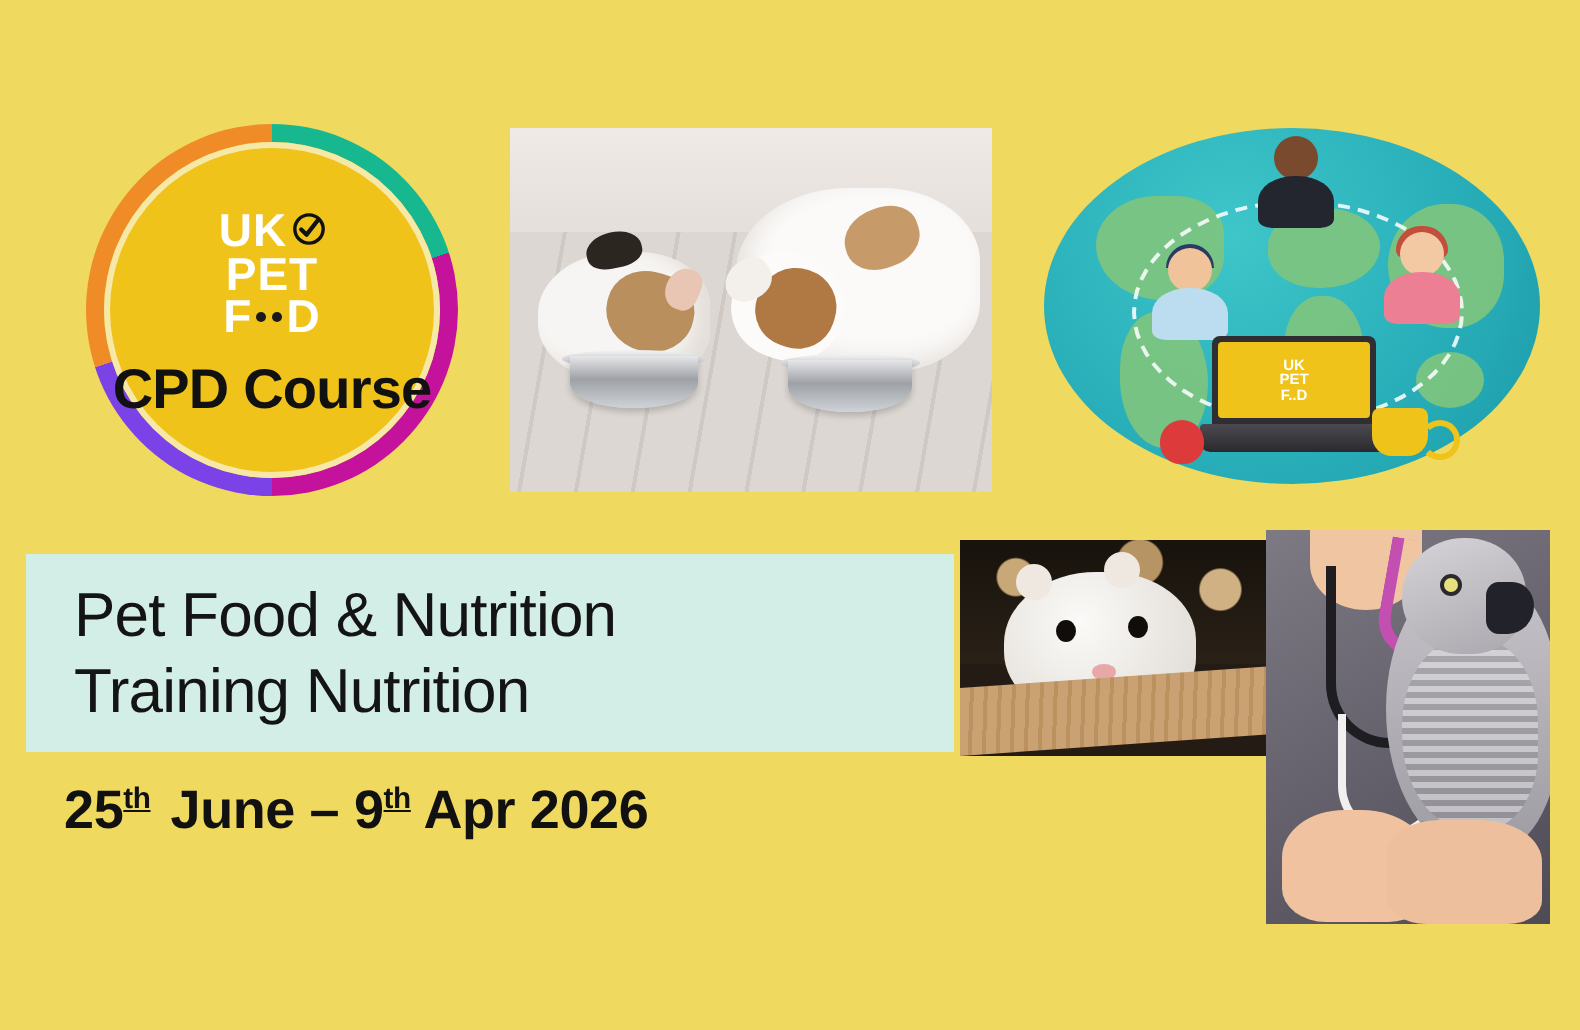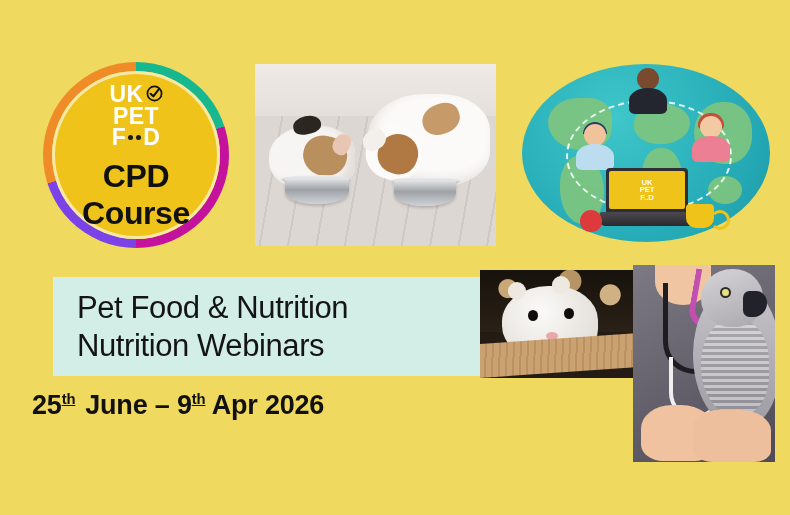--- a/index.html
+++ b/index.html
@@ -89,21 +89,21 @@
   }
   .dot {
     width: 5px;
     height: 5px;
     border-radius: 50%;
     background: #1a1a1a;
     display: inline-block;
   }
   .cpd-title {
     margin-top: 10px;
-    font-size: 32px;
+    font-size: 28px;
     font-weight: 800;
     color: #111111;
     letter-spacing: -0.4px;
   }
   .cpd-sub {
     margin-top: 4px;
     font-size: 10.5px;
     font-weight: 800;
     color: #111111;
     line-height: 1.25;
@@ -267,21 +267,20 @@
     left: 13px;
     top: 277px;
     width: 464px;
     height: 99px;
     background: #d3eee6;
     display: flex;
     flex-direction: column;
     justify-content: center;
     padding-left: 24px;
     box-sizing: border-box;
-    margin-left: 40px;
   }
   .title-line {
     color: #141414;
     font-size: 31px;
     line-height: 1.22;
     letter-spacing: -0.4px;
     font-weight: 400;
   }
 
   
@@ -391,21 +390,21 @@
         <div class="keyboard"></div>
       </div>
       <div class="apple"></div>
       <div class="cup"></div>
       <div class="cup-handle"></div>
     </div>
   </div>
 
   <div class="title-band">
     <div class="title-line">Pet Food &amp; Nutrition</div>
-    <div class="title-line">Nutrition Webinars</div>
+    <div class="title-line">Training Nutrition</div>
   </div>
 
   <div class="photo photo-hamster">
     <div class="bedding"></div>
     <div class="ham-body"></div>
     <div class="ham-ear ham-ear-l"></div>
     <div class="ham-ear ham-ear-r"></div>
     <div class="ham-eye ham-eye-l"></div>
     <div class="ham-eye ham-eye-r"></div>
     <div class="ham-nose"></div>

